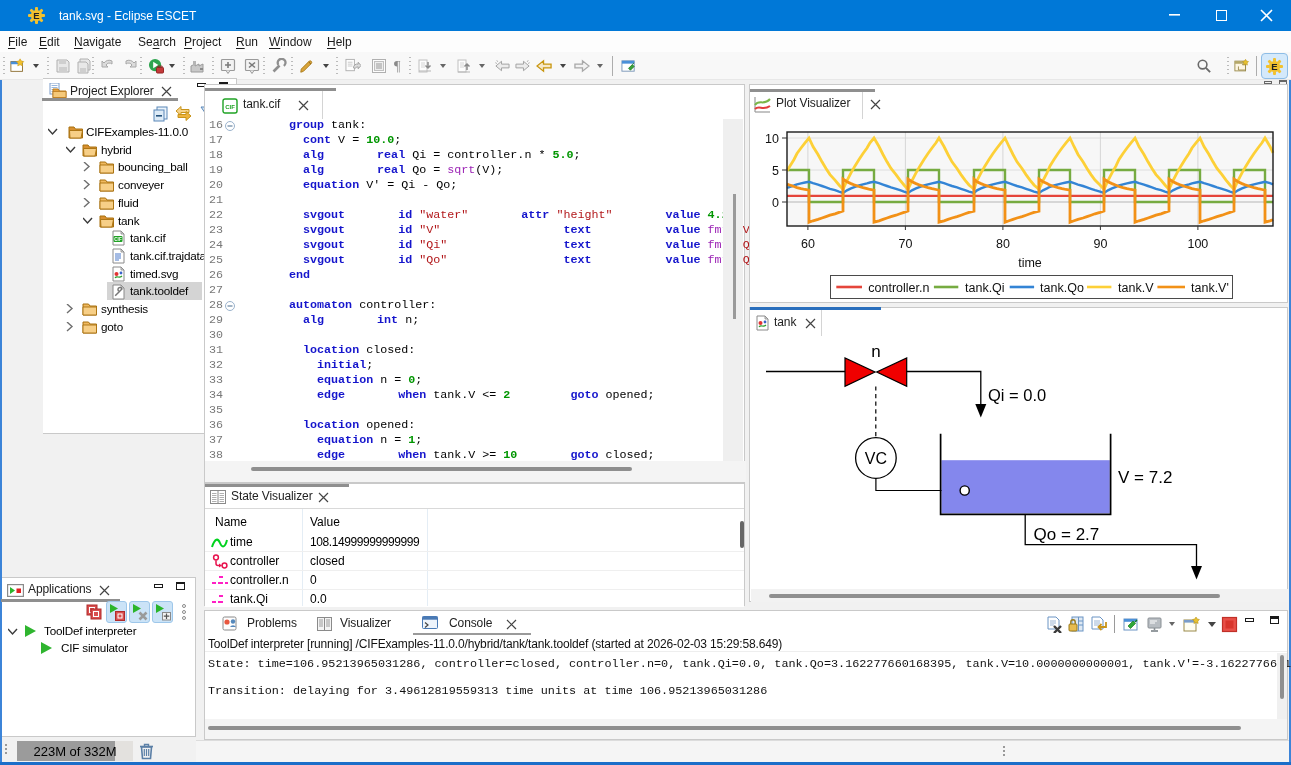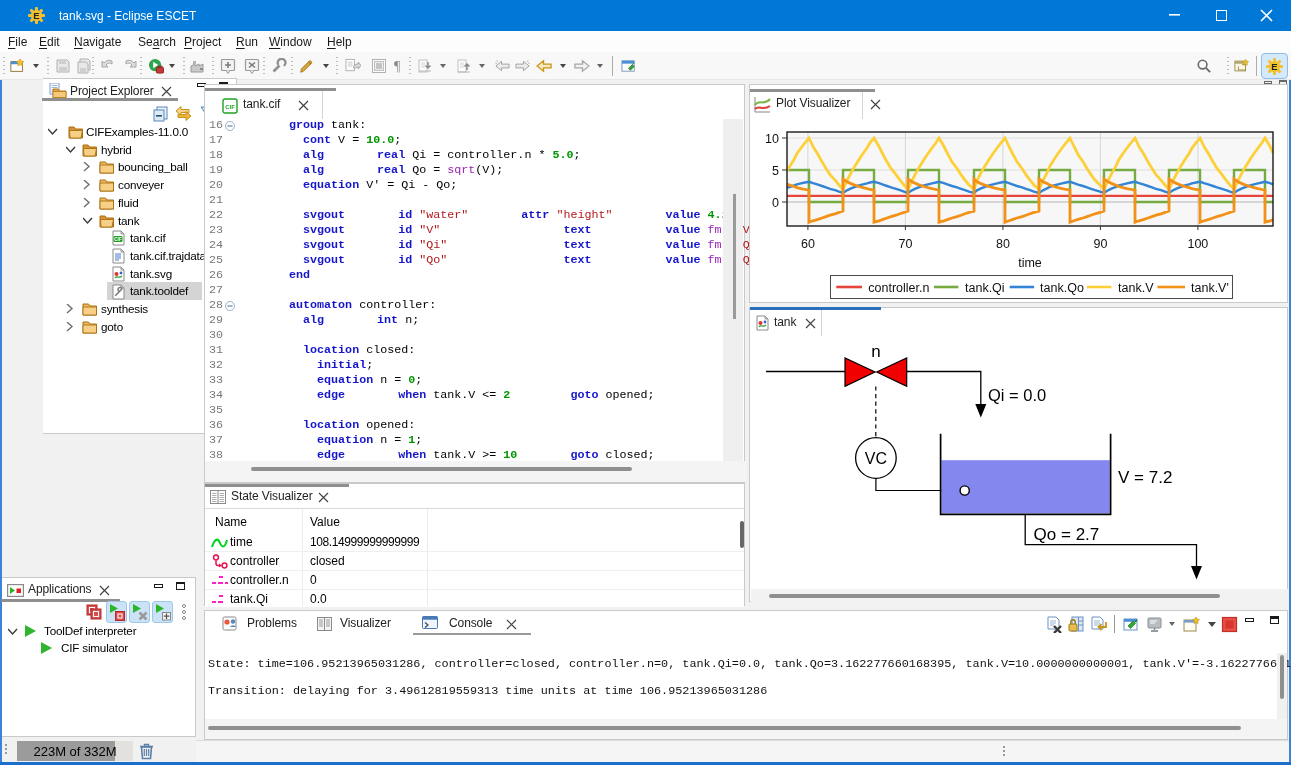--- a/index.html
+++ b/index.html
@@ -308,21 +308,21 @@
     </defs>
   </svg>
   <div class="trow" style="left:43px;top:44px">CIFExamples-11.0.0</div>
   <div class="trow" style="left:58px;top:62px">hybrid</div>
   <div class="trow" style="left:75px;top:79px">bouncing_ball</div>
   <div class="trow" style="left:75px;top:97px">conveyer</div>
   <div class="trow" style="left:75px;top:115px">fluid</div>
   <div class="trow" style="left:75px;top:133px">tank</div>
   <div class="trow" style="left:87px;top:150px">tank.cif</div>
   <div class="trow" style="left:87px;top:168px">tank.cif.trajdata</div>
-  <div class="trow" style="left:87px;top:186px">tank.svg</div>
+  <div class="trow" style="left:87px;top:186px">timed.svg</div>
   <div class="abs" style="left:64px;top:203px;width:95px;height:18px;background:#d4d4d4"></div>
   <div class="trow" style="left:87px;top:203px">tank.tooldef</div>
   <div class="trow" style="left:58px;top:221px">synthesis</div>
   <div class="trow" style="left:58px;top:239px">goto</div>
   <svg class="abs" style="left:5px;top:48px" width="10" height="10">
       <use href="#chev-o"></use>
     </svg>
   <svg class="abs" style="left:23px;top:66px" width="10" height="10">
       <use href="#chev-o"></use>
     </svg>
@@ -764,20 +764,23 @@
     </svg>
   <div class="dd" style="left:1003px;top:11px;border-left-width:4.5px;border-right-width:4.5px;border-top-width:5.5px"></div>
   <svg class="abs" style="left:1016px;top:5px" width="17" height="17">
       <rect x="1.5" y="1.5" width="14" height="14" fill="#e85048" stroke="#c03028" stroke-width="1.2"></rect>
       <rect x="4.5" y="4.5" width="8" height="8" fill="#d8352c"></rect>
     </svg>
   <div class="minbar" style="left:1040px;top:7px"></div>
   <div class="minmax" style="left:1065px;top:5px"></div>
   <div class="abs" style="left:1065px;top:5px;width:9px;height:2.6px;background:#1a1a1a"></div>
 
+  <div class="abs" style="left:0px;top:25px;width:1082px;height:16px;background:#fff;border-bottom:1px solid #eee;font-size:12px;color:#111;letter-spacing:-0.15px">
+      <span style="position:absolute;left:3px;top:1px;white-space:nowrap">ToolDef interpreter [running] /CIFExamples-11.0.0/hybrid/tank/tank.tooldef (started at 2026-02-03 15:29:58.649)</span>
+    </div>
   <pre class="contxt abs" style="left:3px;top:47px;line-height:13.6px">State: time=106.95213965031286, controller=closed, controller.n=0, tank.Qi=0.0, tank.Qo=3.162277660168395, tank.V=10.0000000000001, tank.V'=-3.16227766016
 
 Transition: delaying for 3.49612819559313 time units at time 106.95213965031286</pre>
   <div class="abs" style="left:1072px;top:42px;width:10px;height:66px;background:#f0f0f0"></div>
   <div class="scrthumbv" style="left:1075px;top:44px;height:44px"></div>
   <div class="abs" style="left:0px;top:108px;width:1082px;height:20px;background:#f4f4f4"></div>
   <div class="scrthumbh" style="left:3px;top:115px;width:1033px"></div>
 </div>
 
 <div id="botstat" class="abs">

